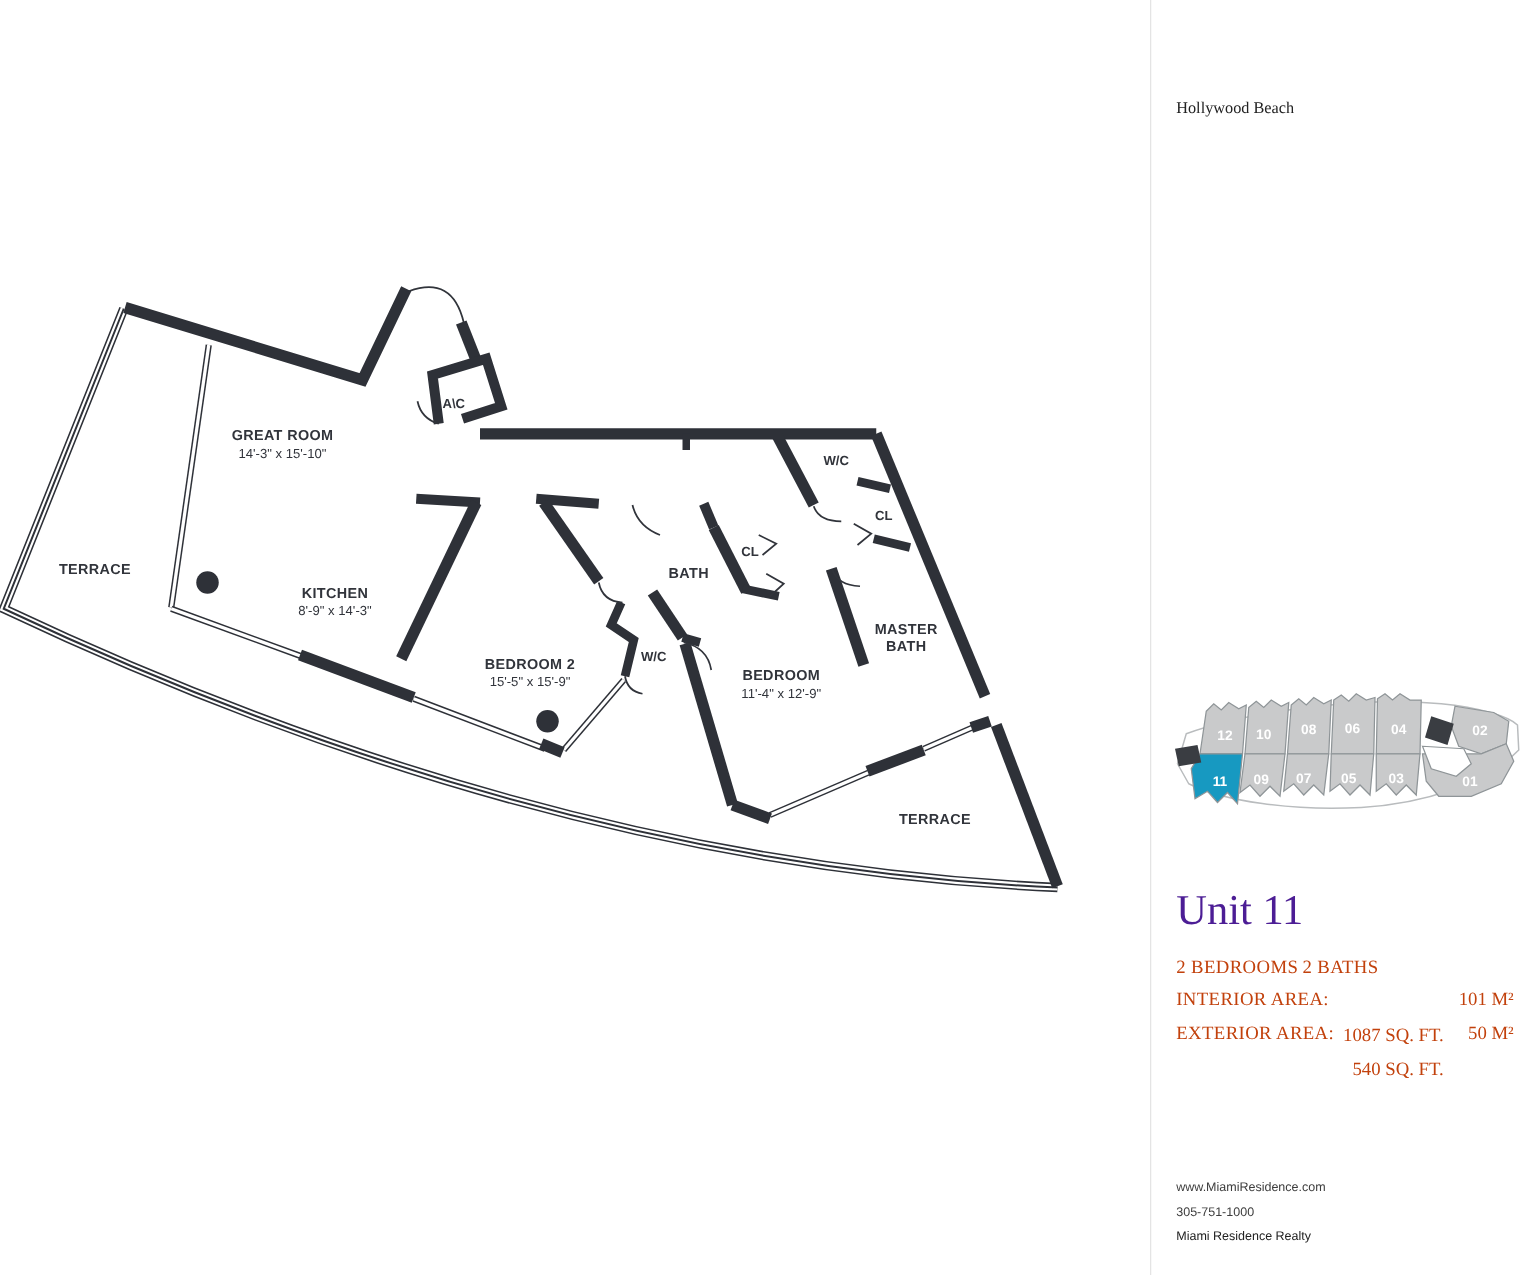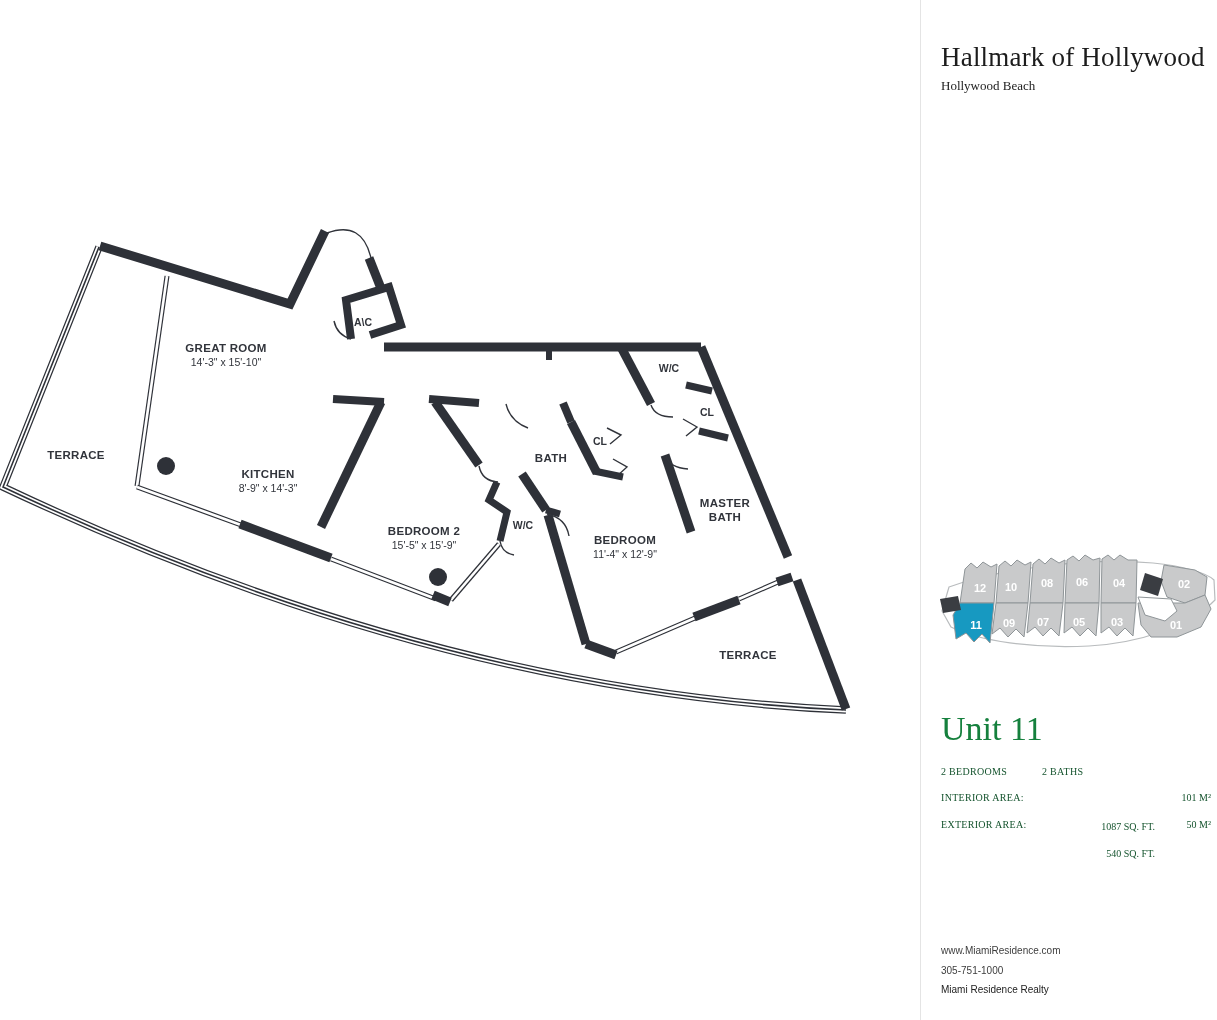--- a/index.html
+++ b/index.html
@@ -14,25 +14,25 @@
     position:absolute;left:1px;top:42px;font-family:"Liberation Serif","DejaVu Serif",serif;
     font-size:27px;color:#1c1c1c;white-space:nowrap;letter-spacing:.2px;
   }
   .bldg-sub{
     position:absolute;left:1px;top:78px;font-family:"Liberation Serif","DejaVu Serif",serif;
     font-size:13px;color:#222;
   }
   .keyplan{position:absolute;left:-1px;top:553px;width:278px;height:100px;}
   .unit-name{
     position:absolute;left:1px;top:710px;font-family:"Liberation Serif","DejaVu Serif",serif;
-    font-size:34px;color:#15803d;
+    font-size:34px;color:#4c1d95;
   }
   .spec-row{
     position:absolute;left:1px;width:270px;height:18px;
-    font-family:"Liberation Serif","DejaVu Serif",serif;font-size:10px;color:#14532d;
+    font-family:"Liberation Serif","DejaVu Serif",serif;font-size:15px;color:#c2410c;
   }
   .spec-row .lab{position:absolute;left:0;top:0;letter-spacing:.3px;}
   .spec-row .bath{position:absolute;left:101px;top:0;letter-spacing:.3px;}
   .spec-row .sqft{position:absolute;right:56px;top:0;margin-top:29px;}
   .spec-row .m2{position:absolute;right:0;top:0;margin-left:12px;}
   .contact{position:absolute;left:1px;top:941px;font-size:10px;color:#3d3d3d;line-height:19.5px;}
   .contact .co{font-weight:normal;color:#222;}
   
   .plan{position:absolute;left:0;top:0;width:920px;height:1020px;}
   .plan text{
@@ -146,21 +146,20 @@
   <text class="room-label" x="725" y="507" text-anchor="middle">MASTER</text>
   <text class="room-label" x="725" y="521" text-anchor="middle">BATH</text>
   <text class="room-label" x="625" y="544" text-anchor="middle">BEDROOM</text>
   <text class="room-dims" x="625" y="558" text-anchor="middle">11'-4" x 12'-9"</text>
   <text class="room-label" x="748" y="659" text-anchor="middle">TERRACE</text>
 </svg>
 
 <div class="divider"></div>
 
 <div class="sidebar">
-  <div class="bldg-title">Hallmark of Hollywood</div>
   <div class="bldg-sub">Hollywood Beach</div>
 
   <svg class="keyplan" viewBox="0 0 278 100">
     <path d="M3,58 L10,34 C60,16 150,4 214,10 C244,13 268,20 275,27 L276,47 C250,74 200,90 150,93 C95,96 40,88 12,74 Z" fill="none" stroke="#b9bcbe" stroke-width="1.2"></path>
     <g stroke="#8f9598" stroke-width="1">
       <polygon points="26,16 32,10 38,15 44,9 52,14 58,11 55,50 21,50" fill="#c9cacb"></polygon>
       <polygon points="60,13 66,8 72,13 78,7 86,12 92,9 89,50 57,50" fill="#c9cacb"></polygon>
       <polygon points="94,11 100,6 106,11 112,5 120,10 126,7 124,50 91,50" fill="#c9cacb"></polygon>
       <polygon points="128,7 134,3 140,8 146,2 154,7 161,5 160,50 126,50" fill="#c9cacb"></polygon>
       <polygon points="163,6 169,2 175,7 181,2 189,7 198,7 197,50 162,50" fill="#c9cacb"></polygon>

